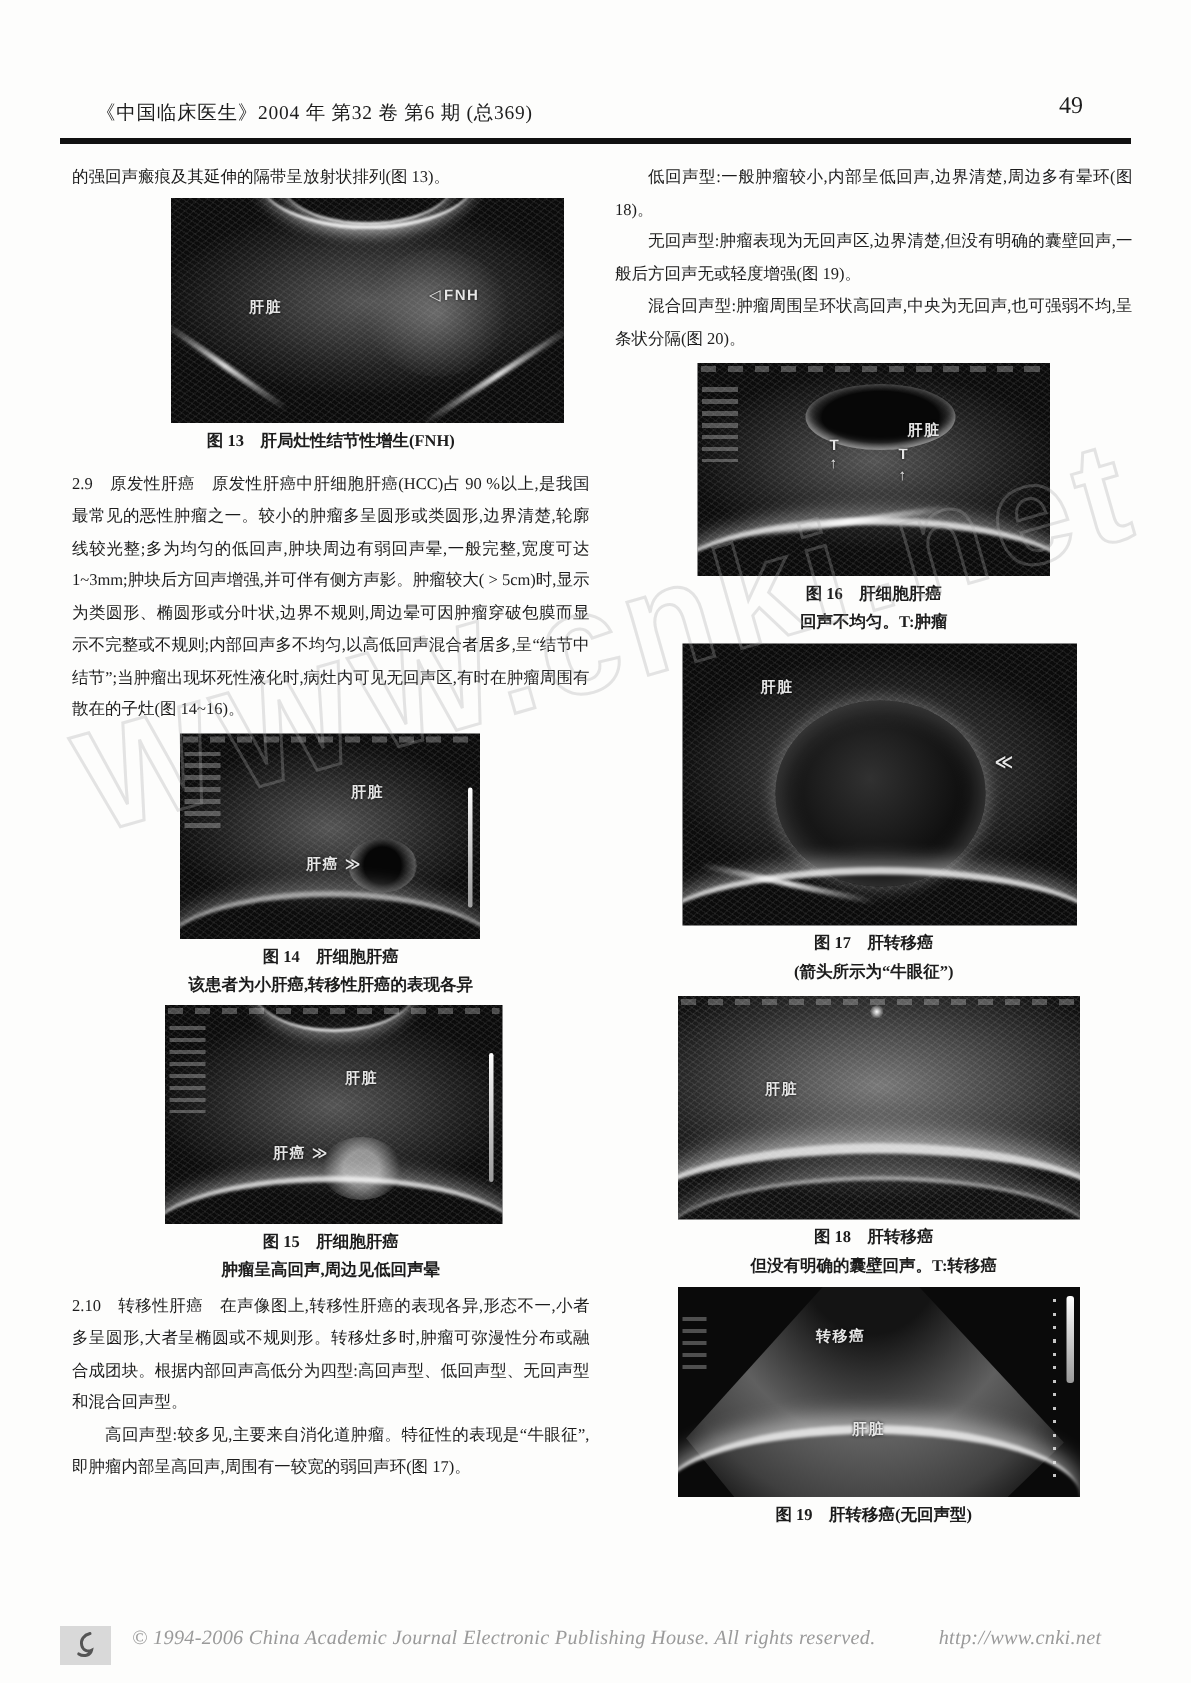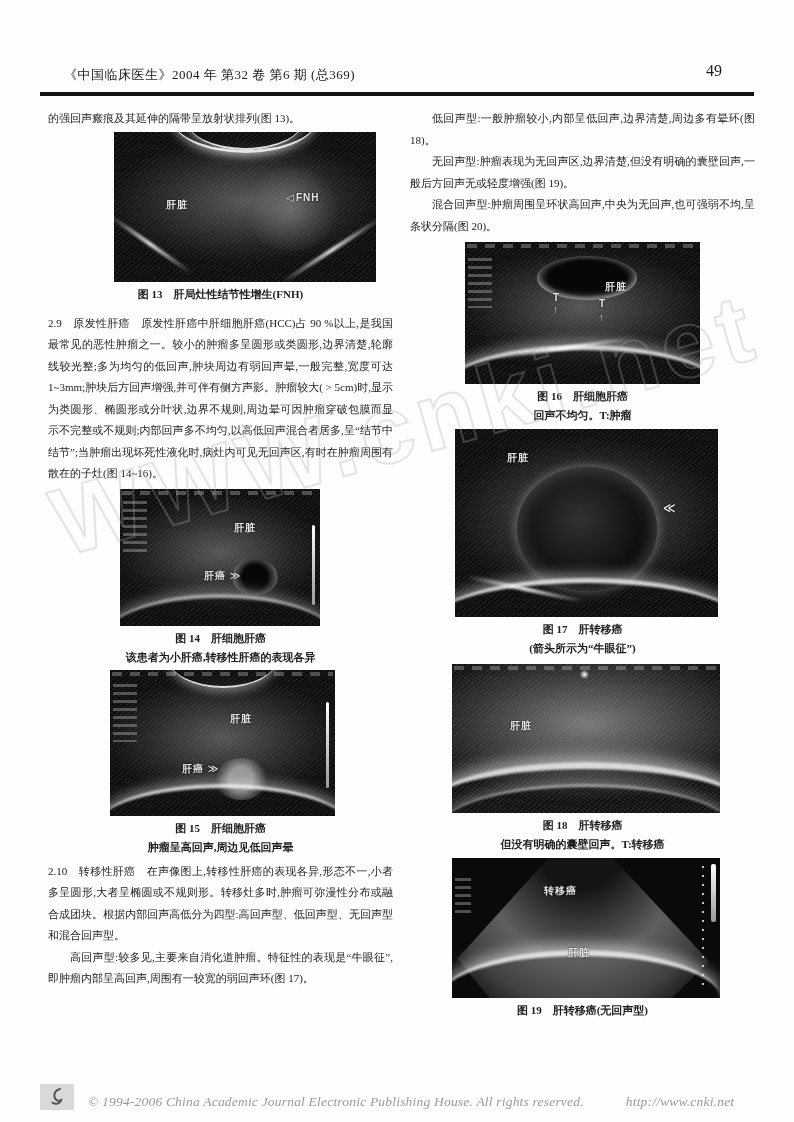--- a/index.html
+++ b/index.html
@@ -43,21 +43,21 @@
   .machine-col{position:absolute;left:3px;width:24px;opacity:.7;z-index:2;
           background:repeating-linear-gradient(180deg,rgba(190,190,190,.55) 0 3px,transparent 3px 8px);}
   .sbar{position:absolute;background:linear-gradient(180deg,#fff,#999);border-radius:2px;z-index:2;}
   .ruler{position:absolute;width:2px;z-index:2;
           background:repeating-linear-gradient(180deg,rgba(230,230,230,.85) 0 2px,transparent 2px 9px);}
   .mass{position:absolute;border-radius:50%;z-index:1;}
   .fan{position:absolute;inset:0;z-index:1;
        clip-path:polygon(36% 0,60% 0,96% 74%,82% 100%,14% 100%,2% 72%);
        background:radial-gradient(ellipse at 48% -20%, rgba(60,60,60,.2) 25%, rgba(200,200,200,.45) 55%, rgba(150,150,150,.38) 75%, rgba(40,40,40,.2) 90%);}
   
-  .footer{position:absolute;left:40px;top:1084px;width:714px;display:flex;align-items:flex-end;gap:14px;}
+  .footer{position:absolute;left:40px;top:1084px;width:714px;display:flex;align-items:flex-start;gap:14px;}
   .cnki-logo{width:34px;height:26px;background:#d9d9d9;display:flex;align-items:center;justify-content:center;}
   .foot-text{font-style:italic;color:#9a9a9a;font-size:13.5px;letter-spacing:.2px;}
   .foot-url{margin-left:28px;}
 </style>
 </head>
 <body>
 
 <div class="page">
 
   <div class="hdr-journal">《中国临床医生》2004 年 第32 卷 第6 期 (总369)</div>

